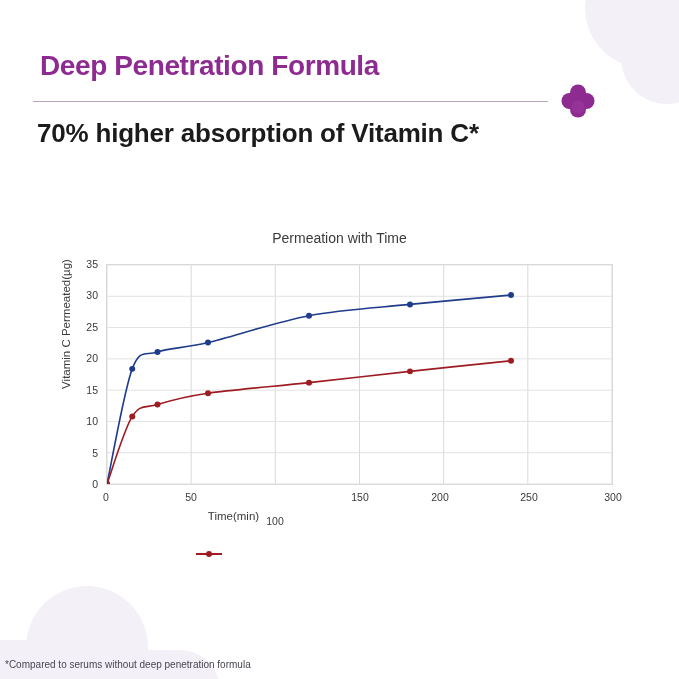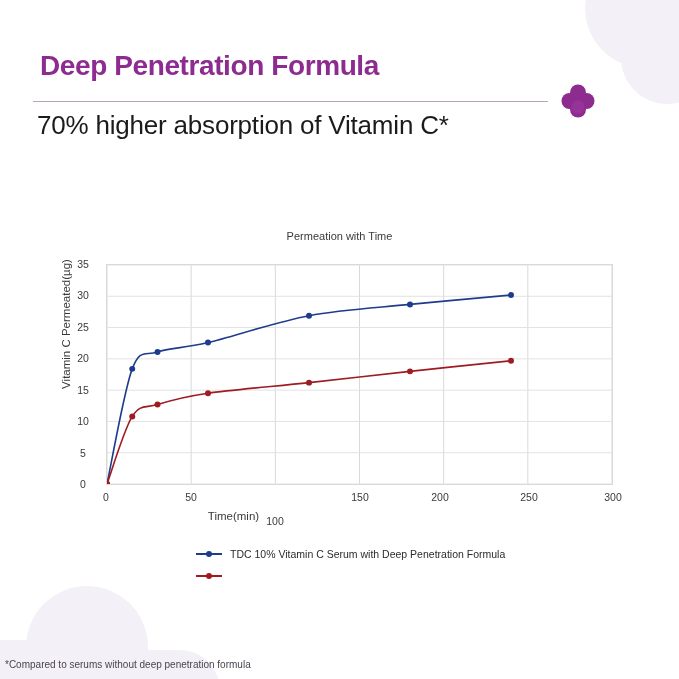--- a/index.html
+++ b/index.html
@@ -24,45 +24,45 @@
   #page-title{
     position:absolute;left:40px;top:50px;
     font-size:28px;font-weight:bold;letter-spacing:-0.4px;
     color:#8e2b91;white-space:nowrap;
   }
   #title-rule{
     position:absolute;left:33px;top:101px;width:515px;height:1px;
     background:#b9a3bd;
   }
   #page-subtitle{
-    position:absolute;left:37px;top:110px;
-    font-size:26px;font-weight:normal;letter-spacing:-0.2px;
+    position:absolute;left:37px;top:118px;
+    font-size:26px;font-weight:bold;letter-spacing:-0.2px;
     color:#1b1b1b;white-space:nowrap;
   }
   
   #brand-mark{position:absolute;left:560px;top:83px;width:36px;height:36px;}
   #brand-mark svg{display:block;}
 
   
   #chart{position:absolute;left:0;top:200px;width:679px;height:400px;}
   #chart-title{
     position:absolute;left:0;top:30px;width:679px;text-align:center;
-    font-size:11px;color:#3a3a3a;
+    font-size:14px;color:#3a3a3a;
   }
   
   #plot{
     position:absolute;left:106px;top:64px;width:507px;height:221px;
     border:1px solid #d9d9d9;
     box-sizing:border-box;
     background:#fff;
   }
   #plot svg{display:block;width:100%;height:100%;}
   .ylabel{
     position:absolute;font-size:10.5px;color:#3a3a3a;
-    text-align:center;width:30px;
+    text-align:right;width:30px;
   }
   .xlabel{
     position:absolute;font-size:10.5px;color:#3a3a3a;
     text-align:center;width:40px;top:291px;
   }
   #y-axis-title{
     position:absolute;left:-24px;top:118px;width:180px;
     transform:rotate(-90deg);transform-origin:center center;
     font-size:11.5px;color:#3a3a3a;text-align:center;white-space:nowrap;
   }
@@ -176,26 +176,19 @@
         </g>
     </svg>
   </div>
 
   <div id="x-axis-title">Time(min)</div>
 </div>
 
 <div id="legend">
   <div class="legend-row">
     <span class="legend-swatch">
-      <span class="ln" id="lg-ln-0" style="background: rgb(31, 60, 140);"></span>
-        <span class="dot" id="lg-dt-0" style="background: rgb(31, 60, 140);"></span>
-    </span>
-    <span class="legend-text">TDC 10% Vitamin C Serum with Deep Penetration Formula</span>
-  </div>
-  <div class="legend-row">
-    <span class="legend-swatch">
       <span class="ln" id="lg-ln-1" style="background: rgb(158, 27, 34);"></span>
         <span class="dot" id="lg-dt-1" style="background: rgb(158, 27, 34);"></span>
     </span>
   </div>
 </div>
 
 <div id="footnote">*Compared to serums without deep penetration formula</div>
 
 </body></html>

